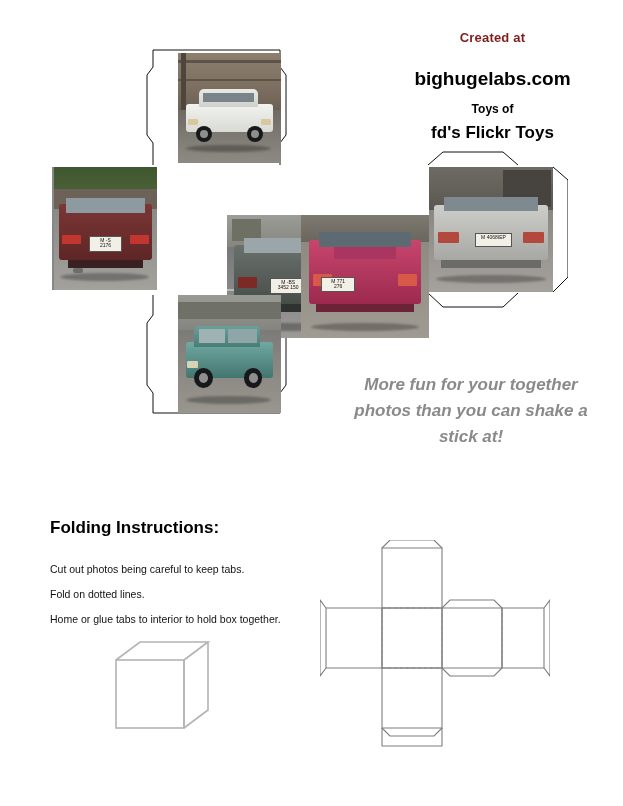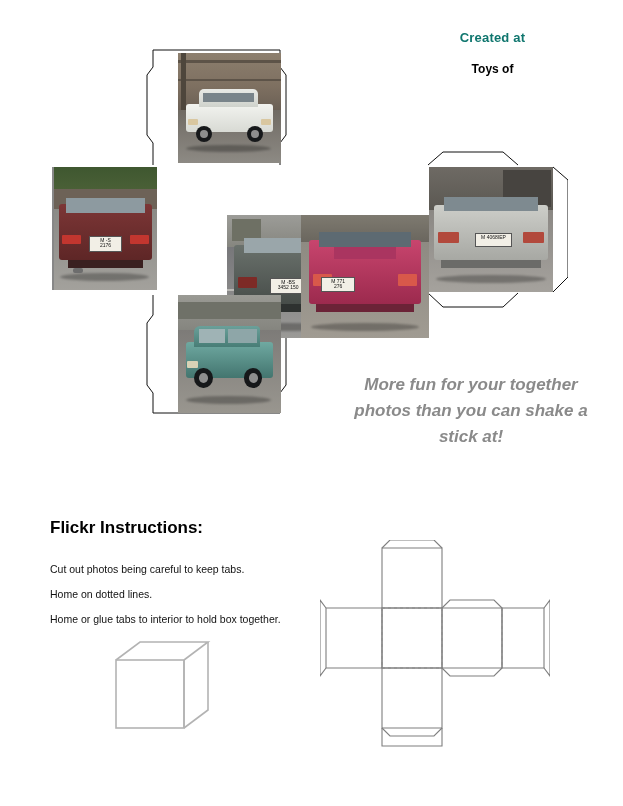--- a/index.html
+++ b/index.html
@@ -20,23 +20,23 @@
   #header-block {
     position: absolute;
     left: 370px;
     top: 30px;
     width: 245px;
     text-align: center;
   }
   #header-block .created-at {
     font-size: 13px;
     font-weight: bold;
-    color: #0f766e;
+    color: #7f1d1d;
     letter-spacing: 0.2px;
-    margin-bottom: 17px;
+    margin-bottom: 23px;
   }
   #header-block .brand {
     font-size: 19px;
     font-weight: bold;
     color: #000;
     margin-bottom: 12px;
   }
   #header-block .home-of {
     font-size: 12px;
     font-weight: bold;
@@ -142,21 +142,23 @@
     background: #8e8e8e;
     border-radius: 50%;
   }
   .shadow { position: absolute; background: rgba(0,0,0,.28); filter: blur(1px); }
 </style>
 </head>
 <body>
 
 <div id="header-block">
   <div class="created-at">Created at</div>
+  <div class="brand">bighugelabs.com</div>
   <div class="home-of">Toys of</div>
+  <div class="toys">fd's Flickr Toys</div>
 </div>
 
 <div id="tagline">More fun for your together photos than you can shake a stick at!</div>
 
 <div id="cube-net">
 
   <svg width="520" height="370" style="position:absolute;left:0;top:0">
     <g stroke="#111" stroke-width="1" fill="none">
 
       <path d="M105 5 L105 22 L99 30 L99 90 L105 98 L105 120"></path>
@@ -275,23 +277,23 @@
       <div class="car-body" style="left:16%;top:26%;width:64%;height:18%;background:linear-gradient(180deg,#6aa09a,#487d76);border-radius:6px 4px 0 0;"></div>
       <div class="win" style="left:20%;top:29%;width:26%;height:12%;background:#9fb3b5;"></div>
       <div class="win" style="left:49%;top:29%;width:28%;height:12%;background:#8ea6a8;"></div>
       <div class="lamp" style="left:9%;top:56%;width:10%;height:6%;background:#d8d2b6;"></div>
       <div class="wheel" style="left:16%;top:62%;width:18%;height:17%;"></div>
       <div class="wheel" style="left:64%;top:62%;width:18%;height:17%;"></div>
     </div>
   </div>
 </div>
 
-<div id="fold-title">Flickr Instructions:</div>
+<div id="fold-title">Folding Instructions:</div>
 <div class="fold-step" id="step-0">Cut out photos being careful to keep tabs.</div>
-<div class="fold-step" id="step-1">Home on dotted lines.</div>
+<div class="fold-step" id="step-1">Fold on dotted lines.</div>
 <div class="fold-step" id="step-2">Home or glue tabs to interior to hold box together.</div>
 
 <div id="cube-diagram">
   <svg width="120" height="100" viewBox="0 0 120 100" aria-hidden="true">
     <g stroke="#b3b3b3" stroke-width="1.6" fill="none">
       <rect x="6" y="22" width="68" height="68"></rect>
       <path d="M6 22 L30 4 L98 4 L74 22"></path>
       <path d="M98 4 L98 72 L74 90"></path>
       <path d="M74 22 L74 90"></path>
     </g>

